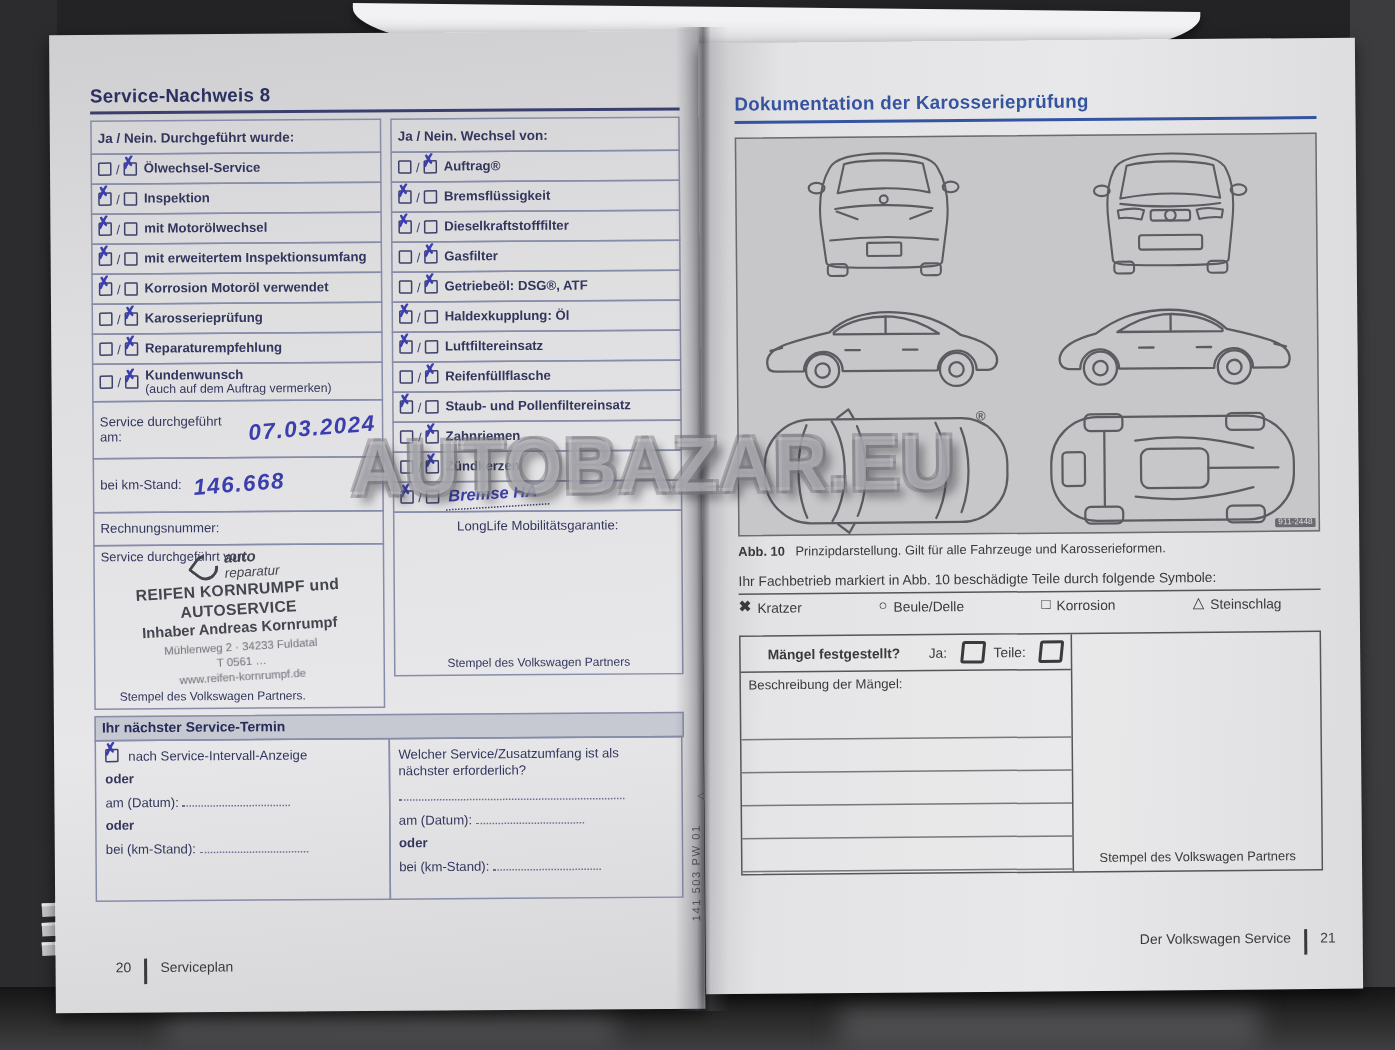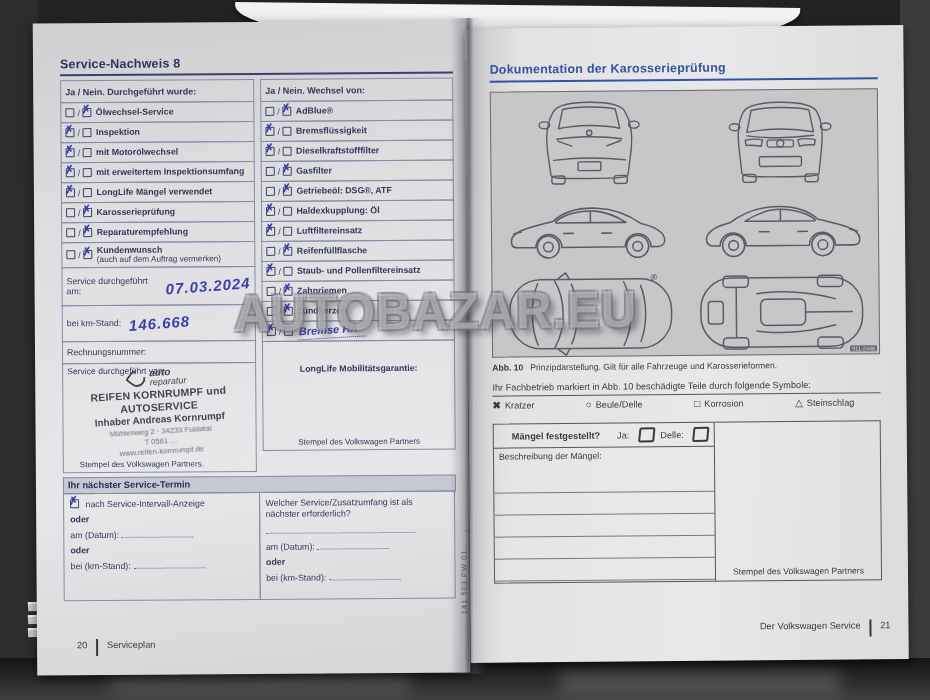--- a/index.html
+++ b/index.html
@@ -83,21 +83,21 @@
   .logo-swoosh{width:13px;height:13px;border:2.5px solid #44464f;border-radius:50% 50% 50% 2px;
     border-top-color:transparent;transform:rotate(40deg);display:inline-block;}
   .logo-words{text-align:left;font-style:italic;line-height:1;}
   .logo-words .l1{font-size:10px;font-weight:bold;}
   .logo-words .l2{font-size:9px;}
   .stamp .s1,.stamp .s2{font-size:10.5px;font-weight:bold;letter-spacing:.2px;line-height:1.25;}
   .stamp .s3{font-size:9.8px;font-weight:bold;line-height:1.3;}
   .stamp .faint{font-size:7.6px;color:#6d6f79;filter:blur(.4px);line-height:1.3;}
   .stamp-caption{position:absolute;left:16px;bottom:3px;font-size:8px;color:#33365c;}
   .longlife{height:104px;flex-direction:column;align-items:center;justify-content:flex-start;position:relative;}
-  .longlife .ll-label{font-size:8.8px;font-weight:bold;margin-top:20px;}
+  .longlife .ll-label{font-size:8.8px;font-weight:normal;margin-top:2px;}
   .longlife .stamp-caption{left:0;right:0;text-align:center;}
 
   .next{margin-top:4px;}
   .next-hdr{border:1px solid #878ca9;background:#c6c8d2;color:#272c5a;font-weight:bold;
     font-size:9.3px;padding:2.5px 4px;}
   .next-body{display:flex;}
   .next-cell{border:1px solid #878ca9;margin-top:-1px;height:108px;box-sizing:border-box;
     padding:5px 6px;font-size:8.8px;}
   .next-cell.nl{width:50%;}
   .next-cell.nr{width:50%;margin-left:-1px;}
@@ -222,21 +222,21 @@
             <span class="slash">/</span>
             <span class="cb"></span>
             <span class="lbl">mit erweitertem Inspektionsumfang</span>
           </div>
           <div class="cell row">
             <span class="cb">
               <span class="mk">✗</span>
             </span>
             <span class="slash">/</span>
             <span class="cb"></span>
-            <span class="lbl">LongLife Mängel verwendet</span>
+            <span class="lbl">Korrosion Motoröl verwendet</span>
           </div>
           <div class="cell row">
             <span class="cb"></span>
             <span class="slash">/</span>
             <span class="cb">
               <span class="mk">✗</span>
             </span>
             <span class="lbl">Karosserieprüfung</span>
           </div>
           <div class="cell row">
@@ -296,21 +296,21 @@
 
     <div class="col col2">
       <div class="cell hdr">Ja / Nein. Wechsel von:</div>
       <div id="col2-rows">
           <div class="cell row">
             <span class="cb"></span>
             <span class="slash">/</span>
             <span class="cb">
               <span class="mk">✗</span>
             </span>
-            <span class="lbl">AdBlue®</span>
+            <span class="lbl">Auftrag®</span>
           </div>
           <div class="cell row">
             <span class="cb">
               <span class="mk">✗</span>
             </span>
             <span class="slash">/</span>
             <span class="cb"></span>
             <span class="lbl">Bremsflüssigkeit</span>
           </div>
           <div class="cell row">
@@ -554,21 +554,21 @@
       <span>Steinschlag</span>
     </span>
   </div>
 
   <div class="defects">
     <div class="d-left">
       <div class="d-hdr">
         <span class="d-q">Mängel festgestellt?</span>
         <span class="d-ja">Ja:</span>
         <span class="d-box"></span>
-        <span class="d-nein">Delle:</span>
+        <span class="d-nein">Teile:</span>
         <span class="d-box"></span>
       </div>
       <div class="d-desc">Beschreibung der Mängel:</div>
       <div class="d-line"></div>
       <div class="d-line"></div>
       <div class="d-line"></div>
       <div class="d-line"></div>
       <div class="d-line"></div>
     </div>
     <div class="d-right">

